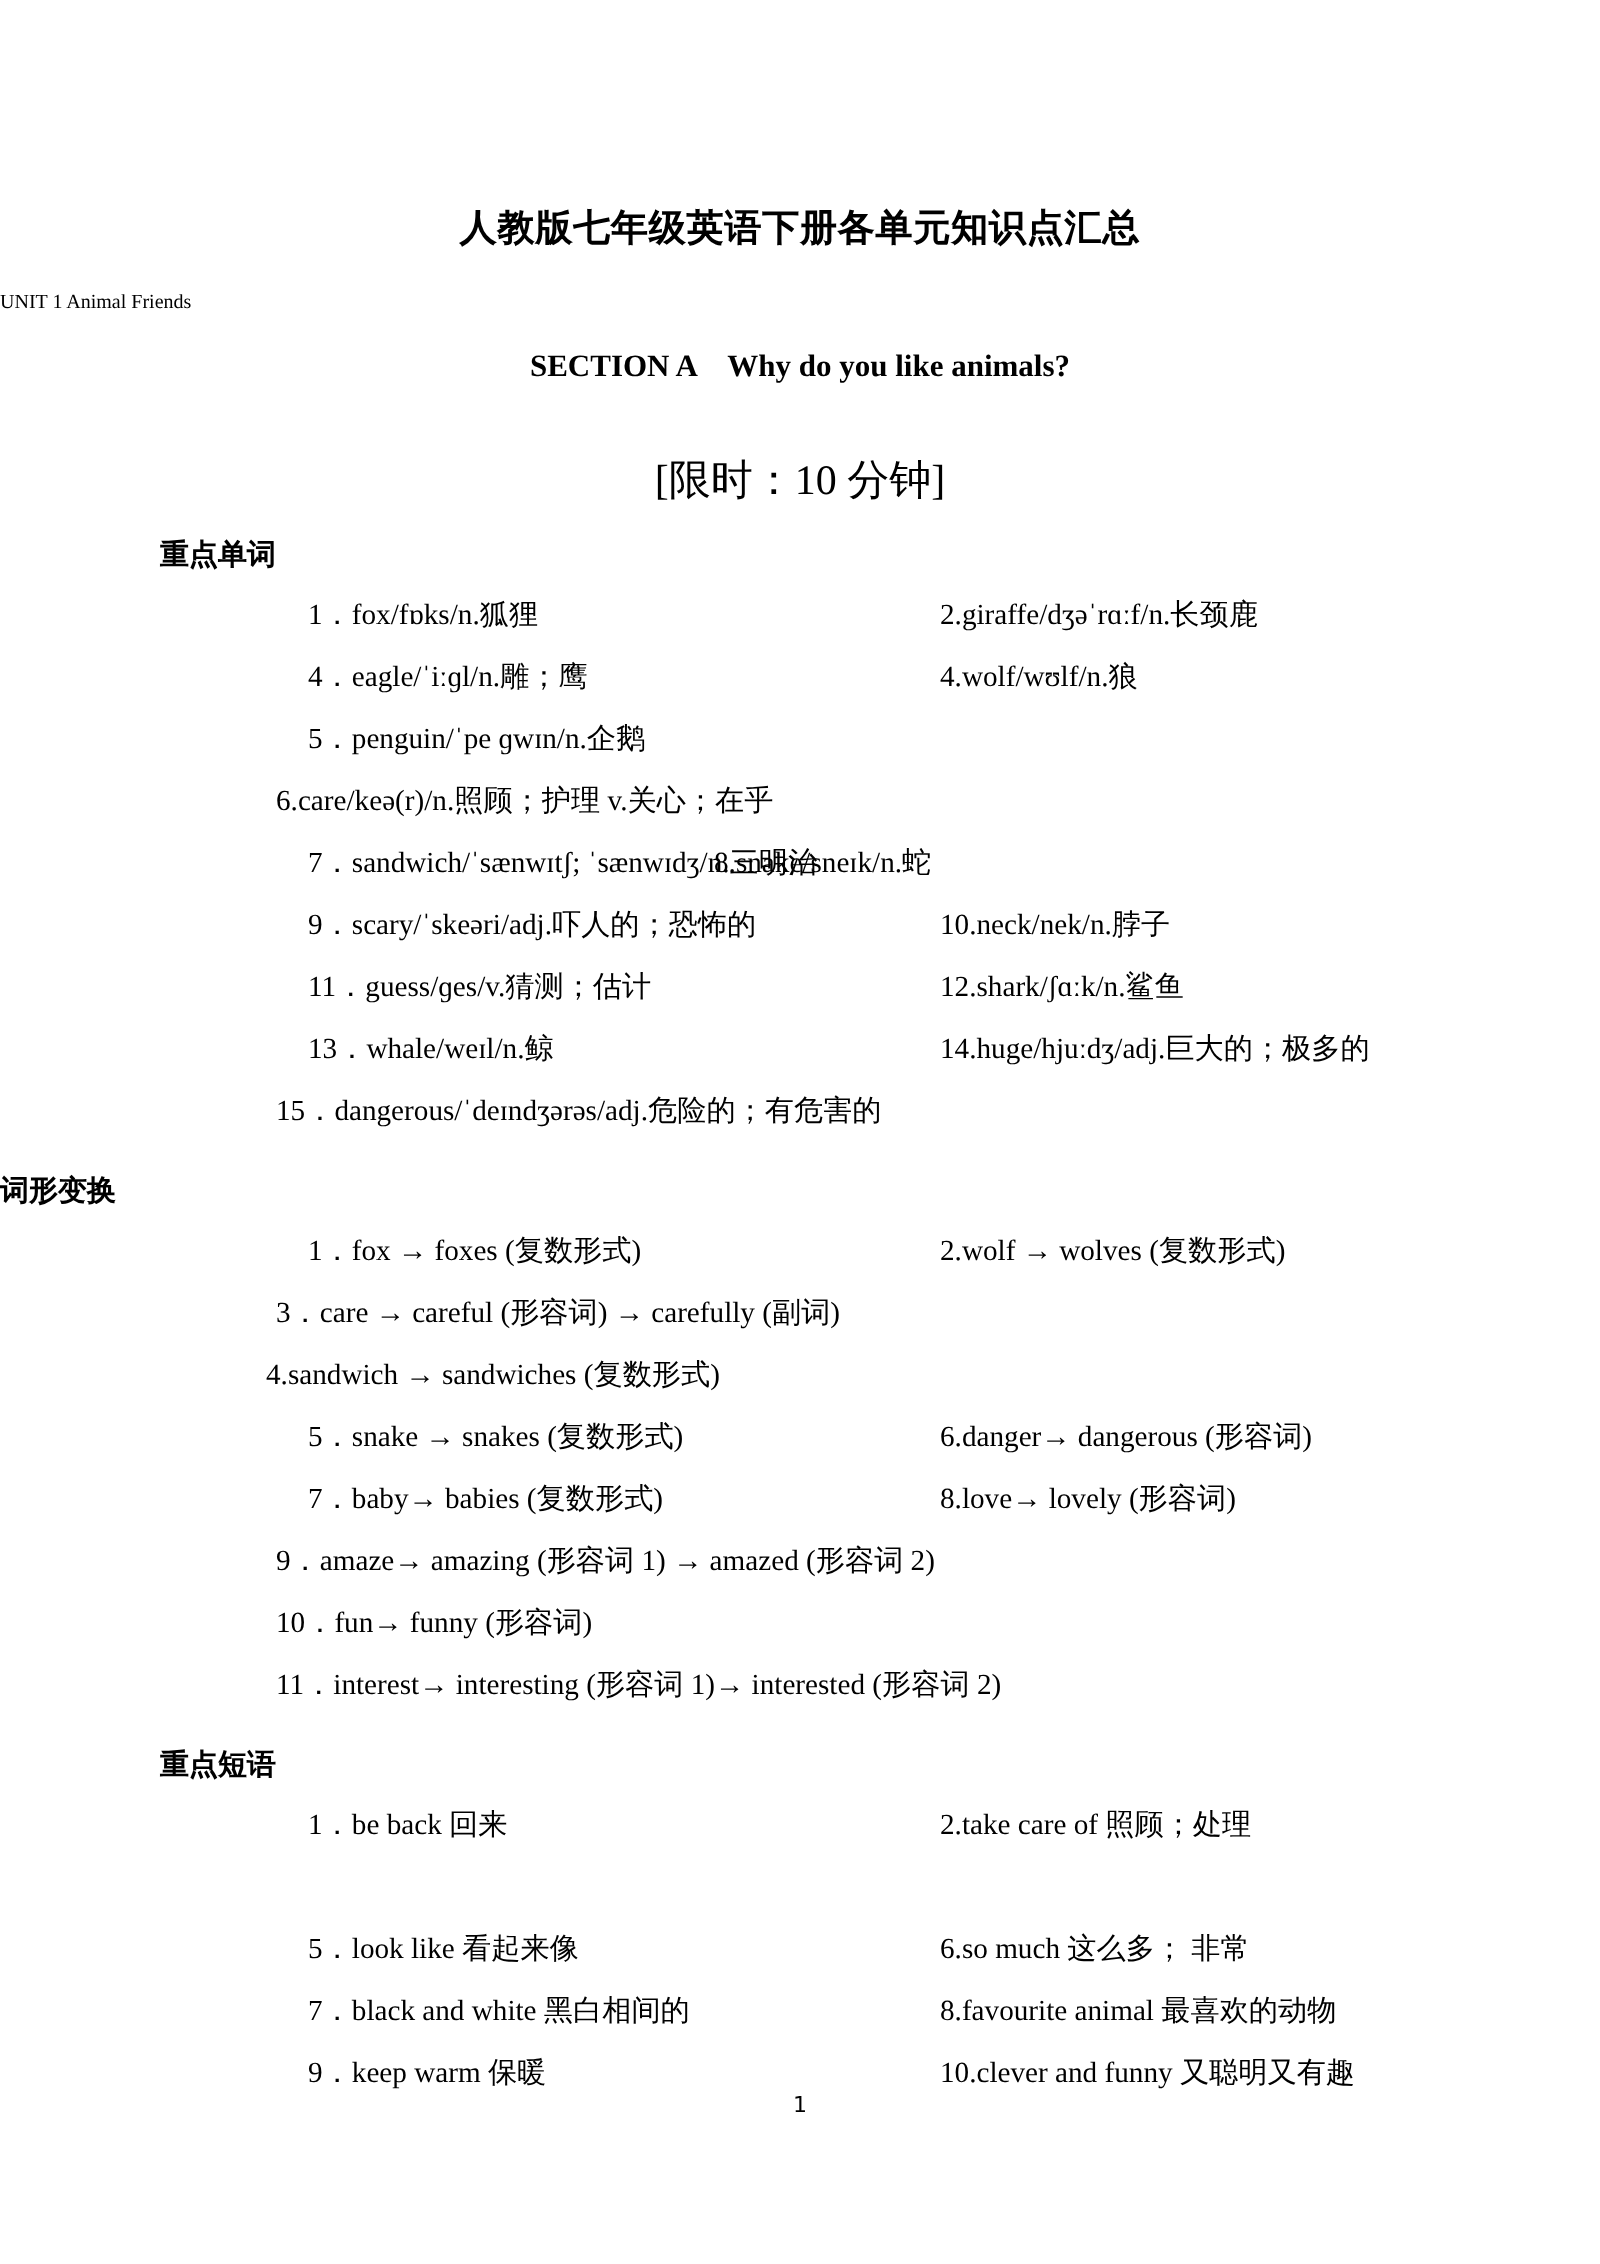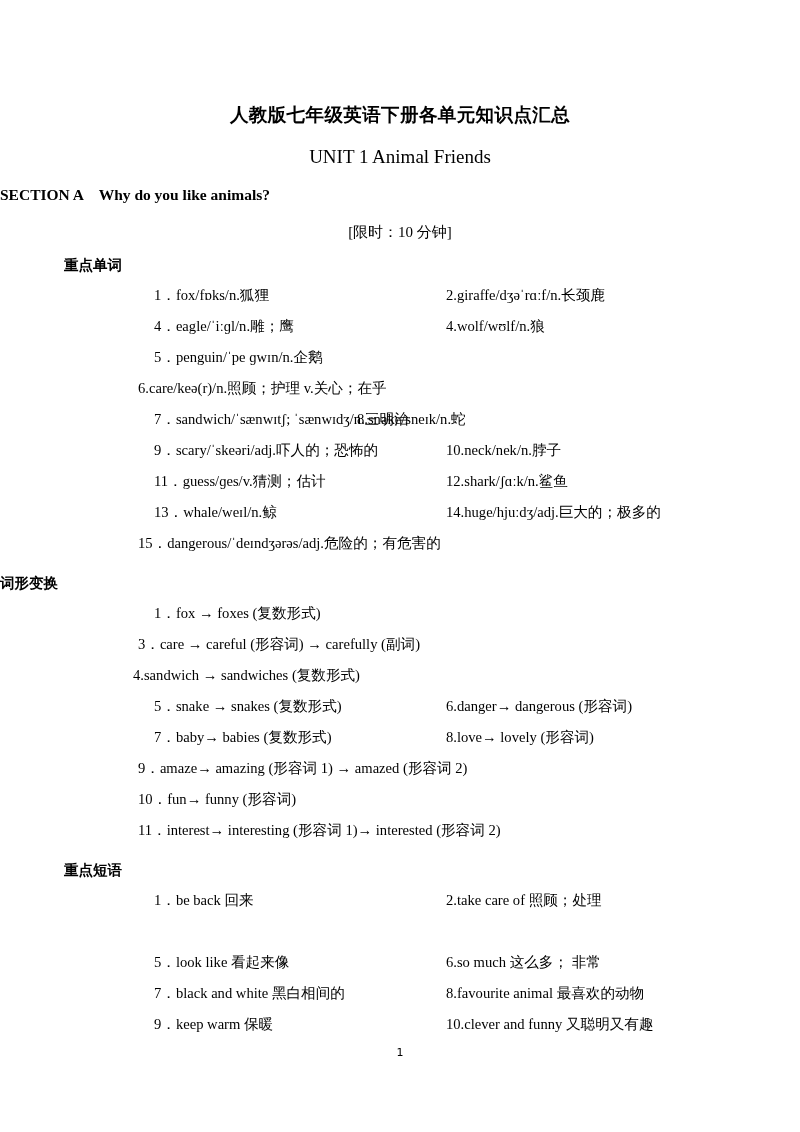--- a/index.html
+++ b/index.html
@@ -29,74 +29,74 @@
     text-align: center;
     font-family: "DejaVu Sans", "Liberation Sans", sans-serif;
     font-weight: bold;
     font-size: 18.5px;
     letter-spacing: 0.4px;
     margin: 0;
     padding-top: 104px;
     line-height: 1.2;
   }
   .unit-title {
-    text-align: center;
-    font-size: 19px;
+    font-size: 10px;
     font-weight: normal;
     margin: 0;
     padding-top: 20px;
     line-height: 1.2;
   }
   .section-title {
+    text-align: center;
     font-size: 15.5px;
     font-weight: bold;
     margin: 0;
     padding-top: 17px;
     line-height: 1.2;
   }
   .time-limit {
     text-align: center;
-    font-size: 15px;
-    margin: 0;
+    font-size: 21px;
+    margin: 16px;
     padding-top: 18px;
     line-height: 1.2;
   }
 
   
   .block {
     margin-top: 15px;
   }
   .block-heading {
     font-family: "DejaVu Sans", "Liberation Sans", sans-serif;
     font-weight: bold;
     font-size: 14.5px;
     line-height: 1.25;
     margin: 0 0 6px 0;
   }
-  .block-heading.indent-a { padding-left: 64px; }
+  .block-heading.indent-a { padding-left: 80px; }
   .block-heading.indent-b { }
 
   .rows { margin: 0; padding: 0; }
 
   .row {
     position: relative;
     height: 31px;
     line-height: 31px;
     font-size: 14.6px;
     white-space: nowrap;
     margin-left: 26px;
   }
   .cell {
     position: absolute;
     top: 0;
     white-space: nowrap;
   }
   
   .cell.left      { left: 128px; }
-  .cell.right     { left: 420px; }
+  .cell.right     { left: 444px; }
   
   .cell.full      { left: 112px; }
   .cell.full-flush{ left: 107px; }
 
   
   .page-number {
     position: absolute;
     left: 0;
     right: 0;
     top: 1046px;
@@ -152,20 +152,21 @@
           <span class="cell full">15．dangerous/ˈdeɪndʒərəs/adj.危险的；有危害的</span>
         </div>
       </div>
   </div>
 
   <div class="block">
     <div class="block-heading indent-b">词形变换</div>
     <div class="rows" id="word-forms-rows">
         <div class="row">
           <span class="cell left">1．fox → foxes (复数形式)</span>
+          <span class="cell right">2.wolf → wolves (复数形式)</span>
         </div>
         <div class="row">
           <span class="cell full">3．care → careful (形容词) → carefully (副词)</span>
         </div>
         <div class="row">
           <span class="cell full-flush">4.sandwich → sandwiches (复数形式)</span>
         </div>
         <div class="row">
           <span class="cell left">5．snake → snakes (复数形式)</span>
           <span class="cell right">6.danger→ dangerous (形容词)</span>

